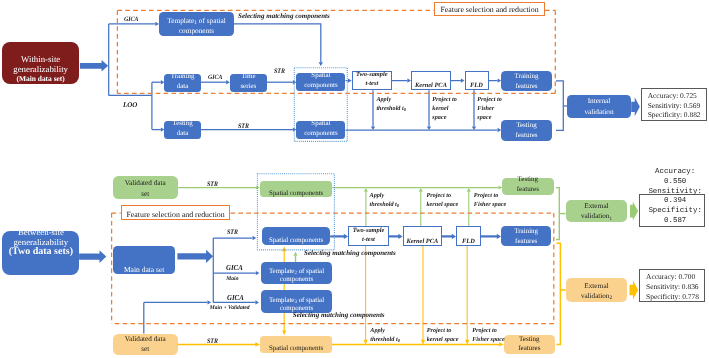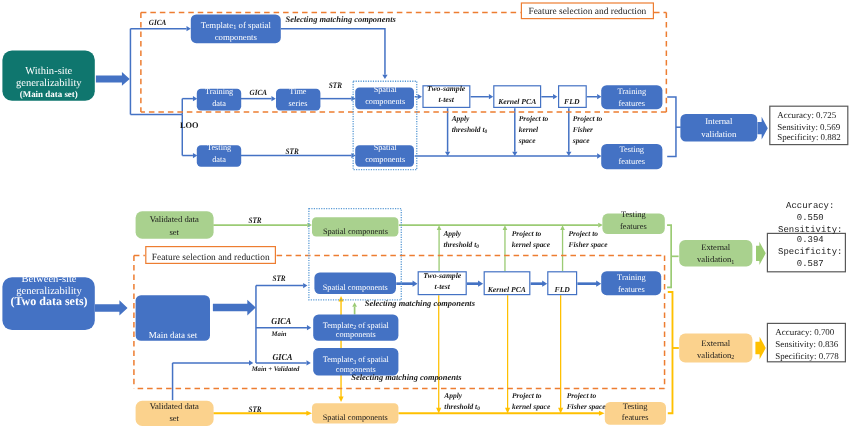--- a/index.html
+++ b/index.html
@@ -119,21 +119,21 @@
       <path d="M111.6 213 L111.6 323.7" fill="none" stroke="#ED7D31" stroke-width="1.25" stroke-dasharray="4.6 3.3"></path>
       <path d="M257.4 173.8 L334.4 173.8 L334.4 249.9 L257.4 249.9 Z" fill="none" stroke="#5B9BD5" stroke-width="1.1" stroke-dasharray="1 1.05"></path>
       <polygon points="79.9,62.9 101.60000000000001,62.9 101.60000000000001,60.05 108.10000000000001,65.8 101.60000000000001,71.55 101.60000000000001,68.7 79.9,68.7" fill="#4472C4"></polygon>
       <polygon points="631.2,101.64999999999999 634.7,101.64999999999999 634.7,97.35 639.8000000000001,106.8 634.7,116.25 634.7,111.95 631.2,111.95" fill="#4472C4"></polygon>
       <polygon points="79.1,253.45000000000002 99.5,253.45000000000002 99.5,250.20000000000002 106.3,256.6 99.5,263 99.5,259.75 79.1,259.75" fill="#4472C4"></polygon>
       <polygon points="630,204.7 632.8000000000001,204.7 632.8000000000001,201.4 638.1,211.1 632.8000000000001,220.79999999999998 632.8000000000001,217.5 630,217.5" fill="#9BCB74"></polygon>
       <polygon points="177.4,253.15 206.10000000000002,253.15 206.10000000000002,249.70000000000002 213.10000000000002,256.3 206.10000000000002,262.90000000000003 206.10000000000002,259.45 177.4,259.45" fill="#4472C4"></polygon>
       <polygon points="629.5,284.85 633,284.85 633,280.55 638.1,290 633,299.45 633,295.15 629.5,295.15" fill="#FFC000"></polygon>
     </svg>
   <div id="nodes">
-      <div class="node" style="left: 2px; top: 41.5px; width: 77.3px; height: 42.5px; background: #0f766e; border-radius: 8px; color: rgb(255, 255, 255); font-size: 8.8px; line-height: 1.09; padding: 3px 0px 0px;">
+      <div class="node" style="left: 2px; top: 41.5px; width: 77.3px; height: 42.5px; background: #7f1d1d; border-radius: 8px; color: rgb(255, 255, 255); font-size: 8.8px; line-height: 1.09; padding: 3px 0px 0px;">
         <span class="nlines">Within-site</span>
         <span class="nlines">generalizability</span>
         <span class="nlines"><b style="font-size:7.45px">(Main data set)</b></span>
       </div>
       <div class="node" style="left: 159px; top: 12px; width: 75px; height: 24.2px; background: rgb(68, 114, 196); border-radius: 4.5px; color: rgb(255, 255, 255); font-size: 7.3px; line-height: 1.38;">
         <span class="nlines">Template<sub>1</sub> of spatial</span>
         <span class="nlines">components</span>
       </div>
       <div class="node" style="left: 164.4px; top: 73.6px; width: 36.4px; height: 18.1px; background: rgb(68, 114, 196); border-radius: 3.5px; color: rgb(255, 255, 255); font-size: 6.9px; line-height: 1.45;">
         <span class="nlines">Training</span>
@@ -193,21 +193,21 @@
       <div class="node" style="left: 112.7px; top: 175.7px; width: 65px; height: 23.1px; background: rgb(169, 209, 142); border-radius: 5.5px; color: rgb(26, 26, 26); font-size: 7.2px; line-height: 1.42;">
         <span class="nlines">Validated data</span>
         <span class="nlines">set</span>
       </div>
       <div class="node" style="left: 260px; top: 180.9px; width: 72.3px; height: 16.5px; background: rgb(169, 209, 142); border-radius: 3.5px; color: rgb(26, 26, 26); font-size: 6.9px;">
         <span class="nlines">Spatial components</span>
       </div>
       <div class="node" style="left: 120.7px; top: 205px; width: 109.8px; height: 15.4px; background: rgb(255, 255, 255); border: 1px solid rgb(237, 125, 49); color: rgb(26, 26, 26); font-size: 7.85px;">
         <span class="nlines">Feature selection and reduction</span>
       </div>
-      <div class="node" style="left: 113px; top: 245.9px; width: 62.3px; height: 38px; background: rgb(68, 114, 196); border-radius: 4.5px; color: rgb(255, 255, 255); font-size: 7.5px;">
+      <div class="node" style="left: 113px; top: 245.9px; width: 62.3px; height: 28px; background: rgb(68, 114, 196); border-radius: 4.5px; color: rgb(255, 255, 255); font-size: 7.5px;">
         <span class="nlines">Main data set</span>
       </div>
       <div class="node" style="left: 261.9px; top: 227.4px; width: 68.3px; height: 17.8px; background: rgb(68, 114, 196); border-radius: 4.5px; color: rgb(255, 255, 255); font-size: 6.9px;">
         <span class="nlines">Spatial components</span>
       </div>
       <div class="node" style="left: 261px; top: 261.8px; width: 71px; height: 22.2px; background: rgb(68, 114, 196); border-radius: 4.5px; color: rgb(255, 255, 255); font-size: 6.9px; line-height: 1.13;">
         <span class="nlines">Template<sub>2</sub> of spatial</span>
         <span class="nlines">components</span>
       </div>
       <div class="node" style="left: 261px; top: 290.2px; width: 71px; height: 22.8px; background: rgb(68, 114, 196); border-radius: 4.5px; color: rgb(255, 255, 255); font-size: 6.9px; line-height: 1.13;">
@@ -259,21 +259,21 @@
       <div class="node" style="left: 639.1px; top: 268.9px; width: 66.2px; height: 33.4px; background: rgb(255, 255, 255); border: 1.1px solid rgb(89, 89, 89); color: rgb(26, 26, 26); font-size: 7.45px; align-items: flex-start; line-height: 1.3; padding: 0px 0px 0px 6px;">
         <span class="nlines">Accuracy: 0.700</span>
         <span class="nlines">Sensitivity: 0.836</span>
         <span class="nlines">Specificity: 0.778</span>
       </div>
     </div>
   <div id="labels">
       <div class="lbl" style="left: 123.8px; top: 15.8px; font-size: 6.6px; color: rgb(26, 26, 26); font-weight: bold; font-style: italic; transform-origin: left center; transform: scaleX(0.9);">
         <div>GICA</div>
       </div>
-      <div class="lbl" style="left: 123.4px; top: 100.5px; font-size: 7.1px; color: rgb(26, 26, 26); font-weight: bold; transform-origin: left center; transform: scaleX(0.98); margin-left: 27px;">
+      <div class="lbl" style="left: 123.4px; top: 100.5px; font-size: 7.1px; color: rgb(26, 26, 26); font-weight: bold; font-style: italic; transform-origin: left center; transform: scaleX(0.98);">
         <div>LOO</div>
       </div>
       <div class="lbl" style="left: 207.9px; top: 73.9px; font-size: 6.6px; color: rgb(26, 26, 26); font-weight: bold; font-style: italic; transform-origin: left center; transform: scaleX(0.9);">
         <div>GICA</div>
       </div>
       <div class="lbl" style="left: 274.3px; top: 68.3px; font-size: 6.9px; color: rgb(26, 26, 26); font-weight: bold; font-style: italic; transform-origin: left center; transform: scaleX(0.87);">
         <div>STR</div>
       </div>
       <div class="lbl" style="left: 237.5px; top: 122.5px; font-size: 6.9px; color: rgb(26, 26, 26); font-weight: bold; font-style: italic; transform-origin: left center; transform: scaleX(0.87);">
         <div>STR</div>

